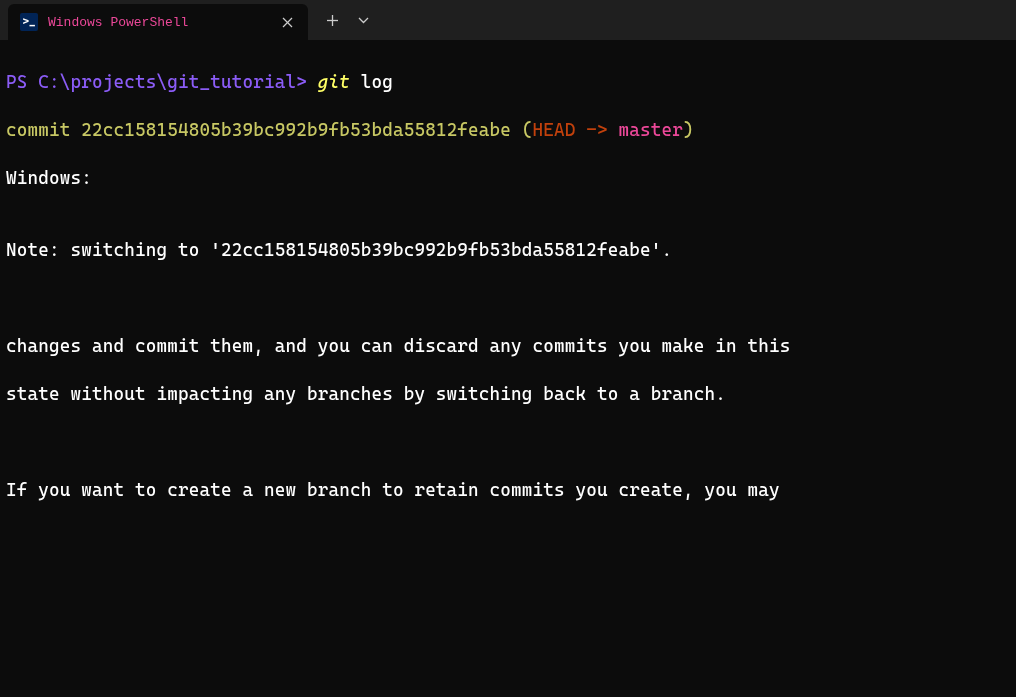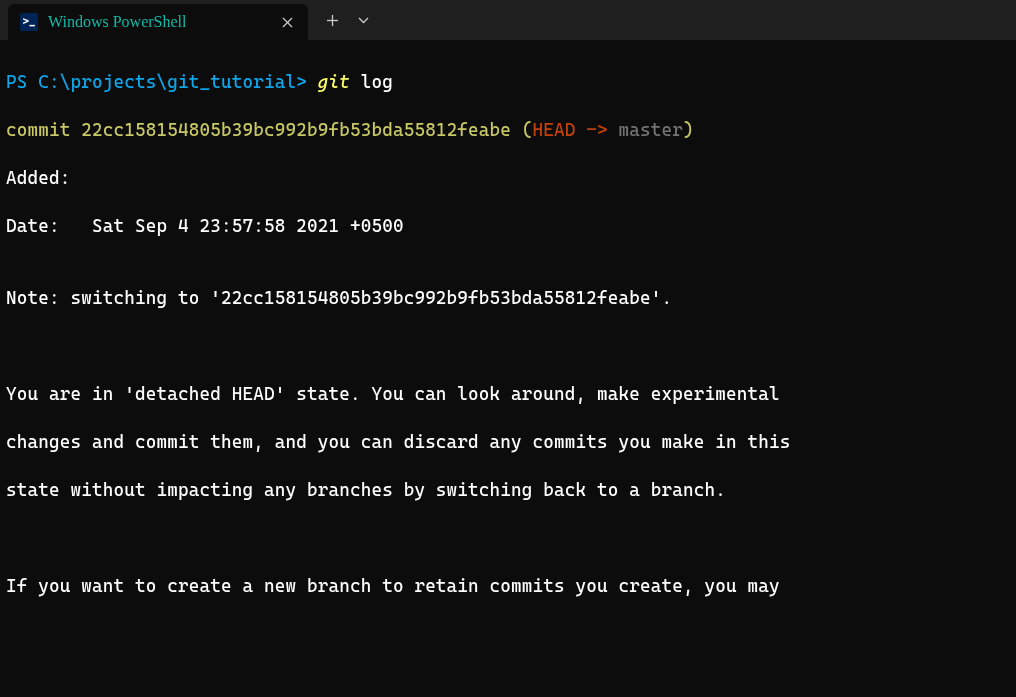--- a/index.html
+++ b/index.html
@@ -41,23 +41,23 @@
     border-radius: 2px;
   }
   .tab-icon-inner {
     color: #fff;
     font-size: 11px;
     font-weight: bold;
     transform: translateY(-1px);
   }
   .tab-title {
     flex: 1;
-    color: #14b8a6;
-    font-family: Liberation Serif, serif;
-    font-size: 16px;
+    color: #ec4899;
+    font-family: Liberation Mono, monospace;
+    font-size: 13px;
     white-space: nowrap;
     overflow: hidden;
     text-overflow: ellipsis;
   }
   .tab-close {
     width: 18px;
     height: 18px;
     display: flex;
     align-items: center;
     justify-content: center;
@@ -79,26 +79,26 @@
     font-size: 15px;
     display: flex;
     align-items: center;
   }
   .terminal {
     padding: 6px 8px 6px 6px;
     line-height: 24px;
     white-space: pre;
     letter-spacing: 0.2px;
   }
-  .prompt { color: #0ea5e9; }
+  .prompt { color: #8b5cf6; }
   .cmd-name { color: #ffff66; font-style: italic; }
   .cmd-rest { color: #ffffff; text-align: right; }
   .yellow { color: #c8c864; text-align: center; }
   .cyan { color: #c2410c; }
-  .green { color: #737373; }
+  .green { color: #ec4899; }
   .white { color: #ffffff; }
 </style>
 </head>
 <body>
 
 <div class="titlebar">
   <div class="tab">
     <span class="tab-icon">
         <span class="tab-icon-inner">&gt;_</span>
       </span>
@@ -121,26 +121,24 @@
       <svg width="13" height="10" viewBox="0 0 13 10">
           <polyline points="2,3 6.5,7.5 11,3" fill="none" stroke="#ccc" stroke-width="1.3"></polyline>
         </svg>
     </span>
   </div>
 </div>
 
 <div class="terminal">
 <div><span class="prompt">PS C:\projects\git_tutorial&gt; </span><span class="cmd-name">git</span><span class="cmd-rest"> log</span></div>
 <div><span class="yellow">commit </span><span class="yellow">22cc158154805b39bc992b9fb53bda55812feabe</span><span class="yellow"> (</span><span class="cyan">HEAD -&gt; </span><span class="green">master</span><span class="yellow">)</span></div>
-<div class="white">Added:</div>
-<div class="white">Date:   Sat Sep 4 23:57:58 2021 +0500</div>
+<div class="white">Windows:</div>
 <div class="white"></div>
 <div class="white">Note: switching to '22cc158154805b39bc992b9fb53bda55812feabe'.</div>
 <div class="white">&nbsp;</div>
-<div class="white">You are in 'detached HEAD' state. You can look around, make experimental</div>
 <div class="white">changes and commit them, and you can discard any commits you make in this</div>
 <div class="white">state without impacting any branches by switching back to a branch.</div>
 <div class="white">&nbsp;</div>
 <div class="white">If you want to create a new branch to retain commits you create, you may</div>
 
 
 
 
 
 

